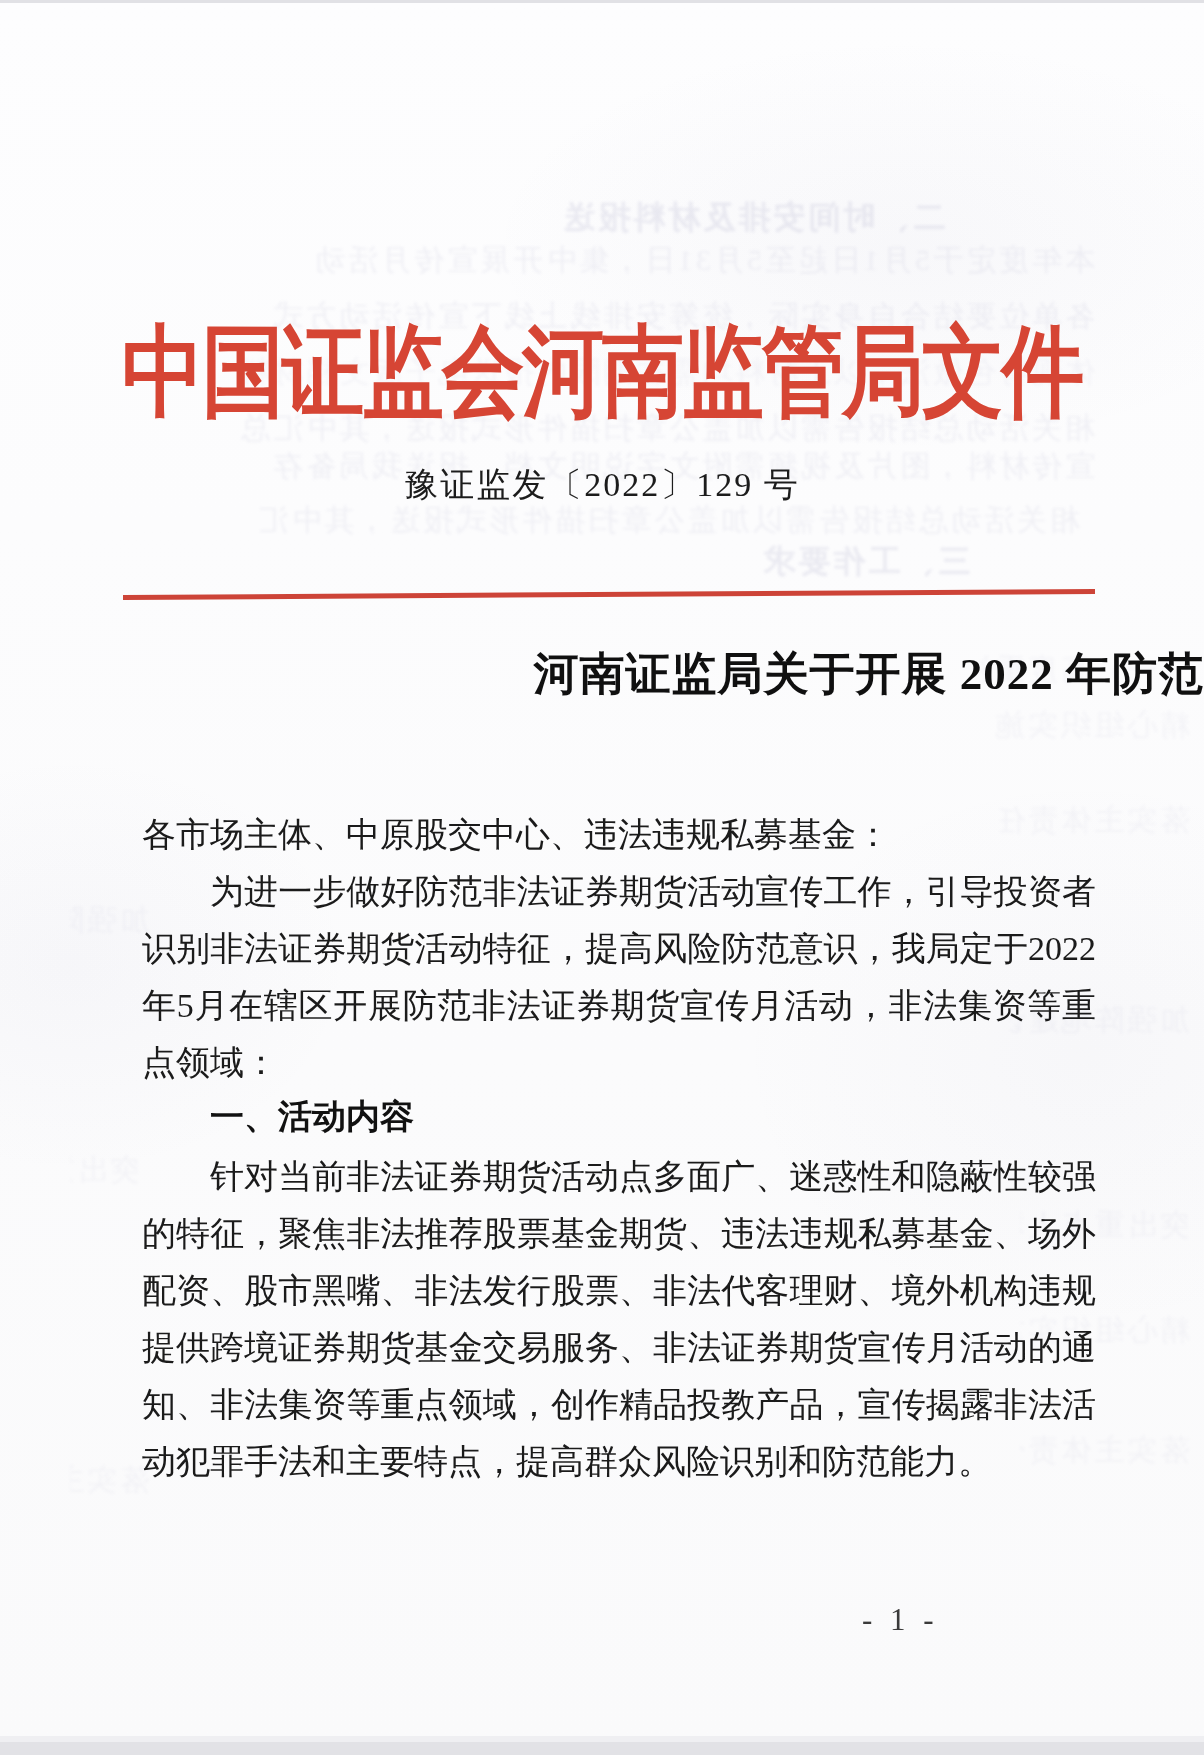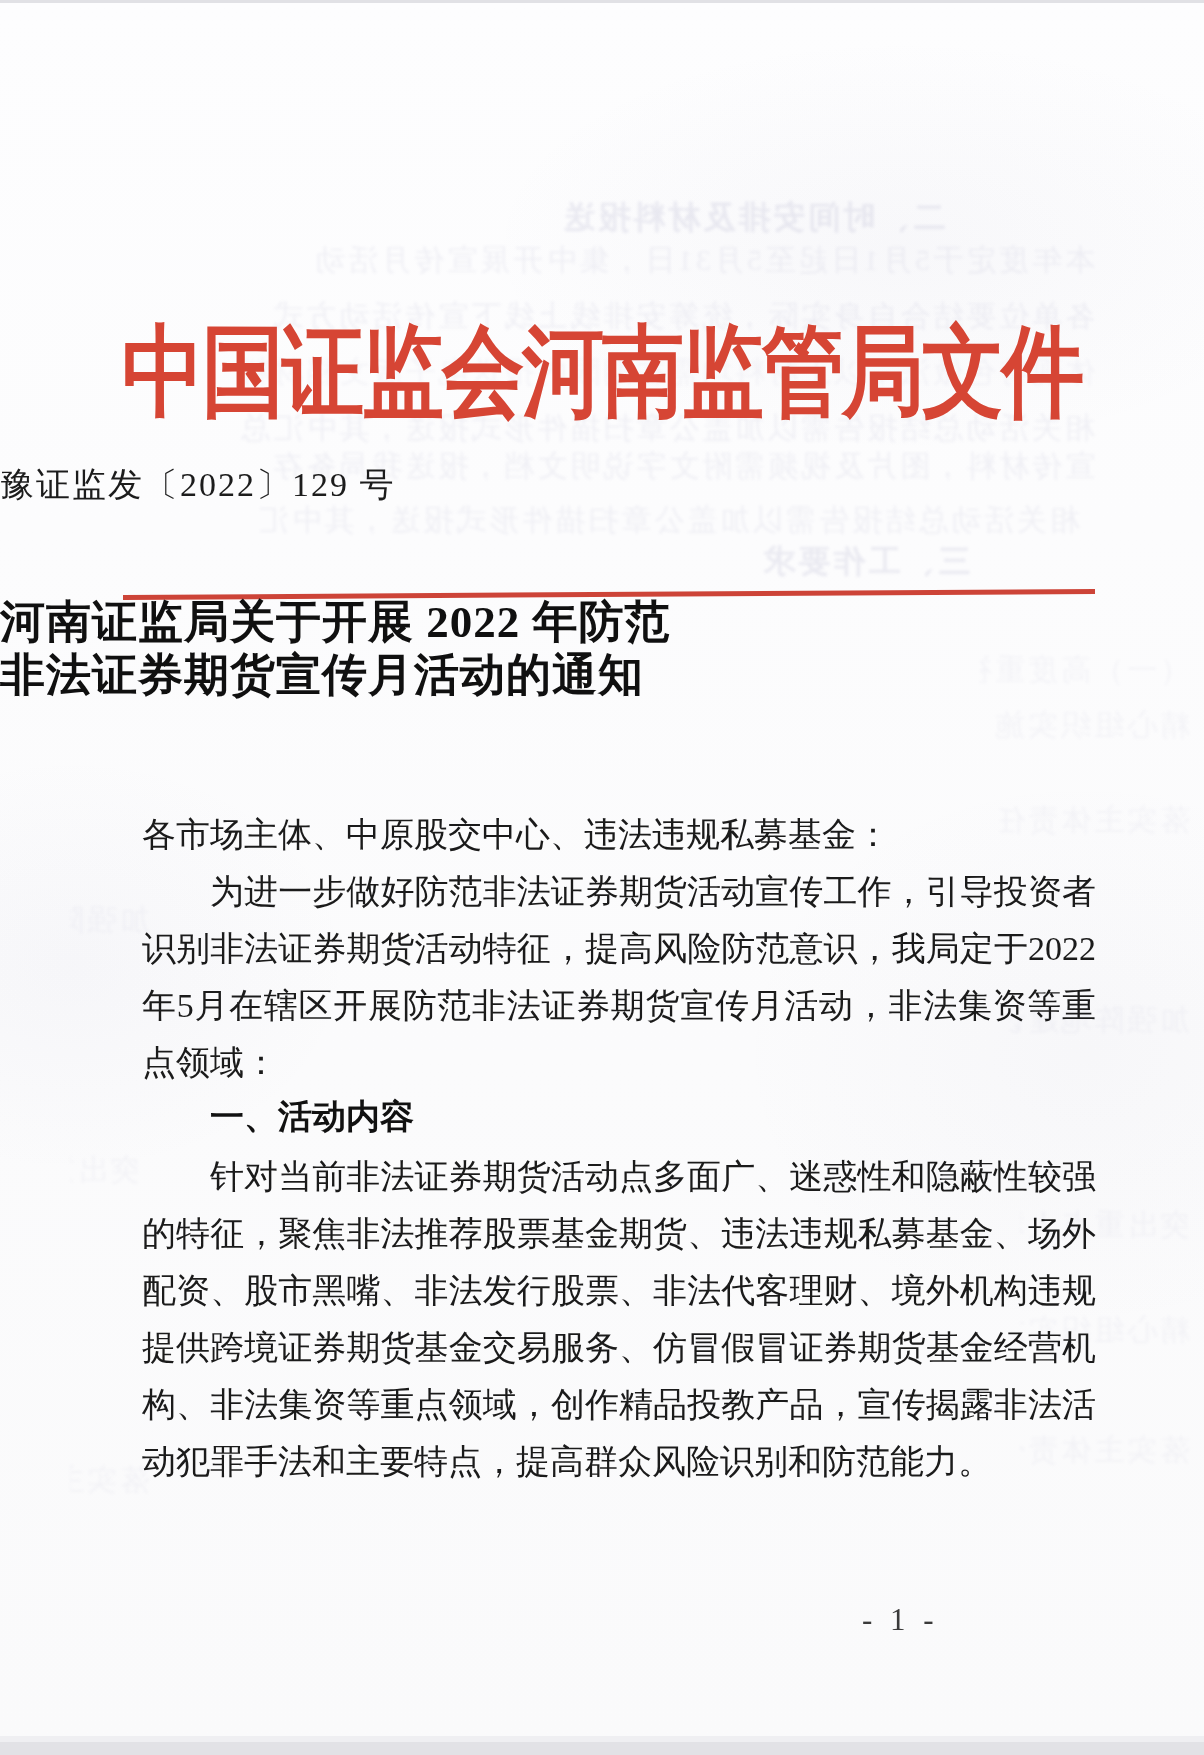--- a/index.html
+++ b/index.html
@@ -24,29 +24,29 @@
   }
   .bleed.bold { font-weight:bold; opacity:0.16; font-family:"Liberation Sans","DejaVu Sans",sans-serif; }
   .bleed.faint { opacity:0.07; }
 
   .agency-header {
     position:absolute; top:306px; left:0; width:100%; text-align:center;
     color:#d64534; font-weight:bold; font-size:82px; letter-spacing:-2px;
     transform:scaleY(1.22); transform-origin:top center; white-space:nowrap;
   }
   .doc-number {
-    position:absolute; top:462px; left:0; width:100%; text-align:left;
+    position:absolute; top:462px; left:0; width:100%; text-align:center;
     font-size:34px; letter-spacing:2px; color:#1c1c1c;
   }
   .red-rule {
     position:absolute; top:592px; left:123px; width:972px; height:5px;
     background:#cd4438; transform:rotate(-0.35deg);
   }
   .doc-title {
-    position:absolute; top:596px; left:0; width:100%; text-align:left;
+    position:absolute; top:648px; left:0; width:100%; text-align:right;
     font-size:45px; font-weight:bold; line-height:53px; color:#101010;
     letter-spacing:1px;
   }
   .body-text {
     position:absolute; top:806px; left:142px; width:954px;
     font-size:34px; line-height:57px; text-align:justify; color:#1b1b1b;
   }
   .body-text .para { text-indent:2em; }
   .section-heading {
     text-indent:2em; font-weight:bold;
@@ -85,28 +85,27 @@
   <div class="bleed faint" style="top:1460px; left:70px; width:80px;">落实主体责任</div>
 
   <div class="agency-header">中国证监会河南监管局文件</div>
 
   <div class="doc-number">豫证监发〔2022〕129 号</div>
 
   <div class="red-rule"></div>
 
   <div class="doc-title">
     <div>河南证监局关于开展 2022 年防范</div>
-    <div>非法证券期货宣传月活动的通知</div>
   </div>
 
   <div class="body-text">
     <div class="addressee">各市场主体、中原股交中心、违法违规私募基金：</div>
     <div class="para">为进一步做好防范非法证券期货活动宣传工作，引导投资者识别非法证券期货活动特征，提高风险防范意识，我局定于2022年5月在辖区开展防范非法证券期货宣传月活动，非法集资等重点领域：</div>
     <div class="section-heading">一、活动内容</div>
-    <div class="para">针对当前非法证券期货活动点多面广、迷惑性和隐蔽性较强的特征，聚焦非法推荐股票基金期货、违法违规私募基金、场外配资、股市黑嘴、非法发行股票、非法代客理财、境外机构违规提供跨境证券期货基金交易服务、仿冒假冒证券期货基金经营机构、非法集资等重点领域，创作精品投教产品，宣传揭露非法活动犯罪手法和主要特点，提高群众风险识别和防范能力。</div>
+    <div class="para">针对当前非法证券期货活动点多面广、迷惑性和隐蔽性较强的特征，聚焦非法推荐股票基金期货、违法违规私募基金、场外配资、股市黑嘴、非法发行股票、非法代客理财、境外机构违规提供跨境证券期货基金交易服务、非法证券期货宣传月活动的通知、非法集资等重点领域，创作精品投教产品，宣传揭露非法活动犯罪手法和主要特点，提高群众风险识别和防范能力。</div>
   </div>
 
   <div class="page-number">- 1 -</div>
 
   <div class="edge-bottom-light"></div>
   <div class="edge-bottom"></div>
 
 </div>
 
 </body></html>

